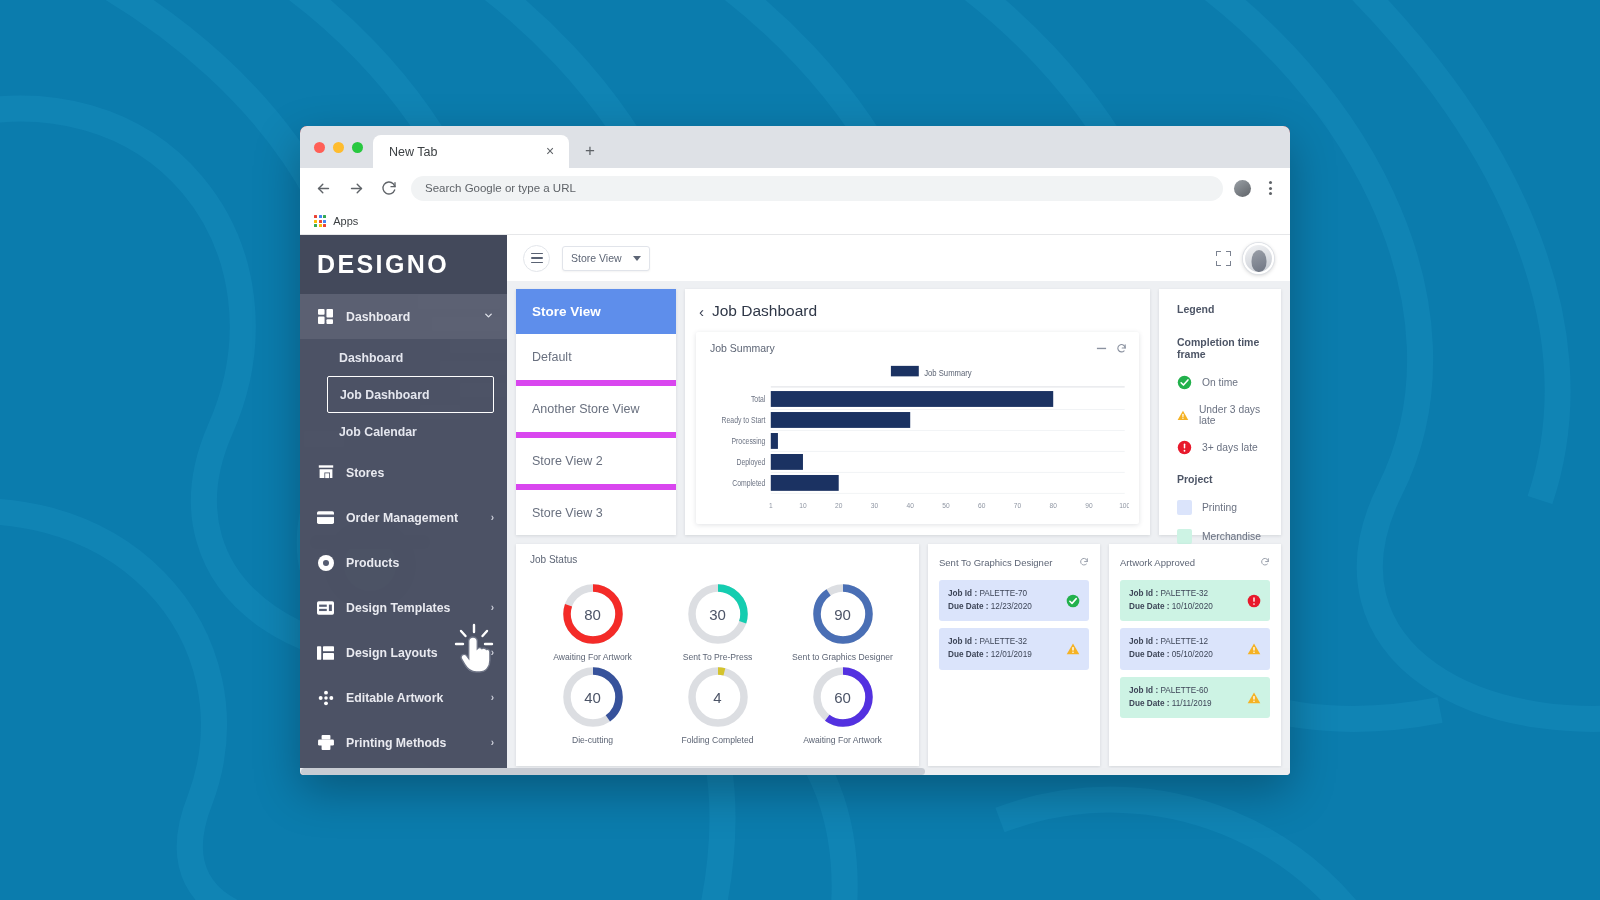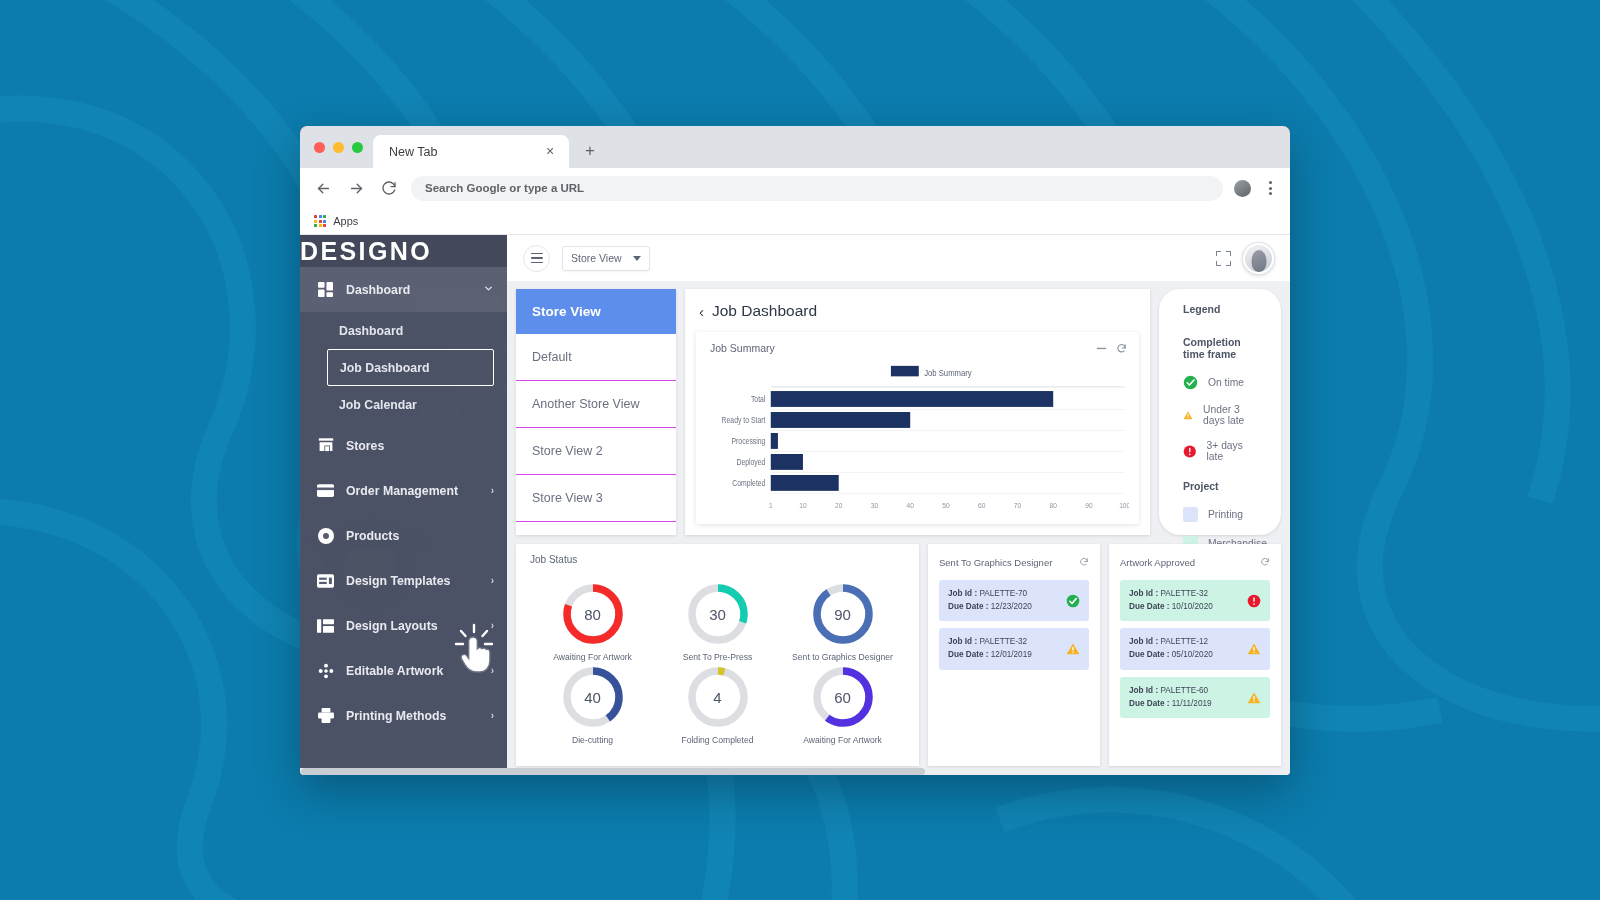--- a/index.html
+++ b/index.html
@@ -31,21 +31,21 @@
   .tl { width: 11px; height: 11px; border-radius: 50%; }
   .tl.r { background: #ff5f57; } .tl.y { background: #febc2e; } .tl.g { background: #28c840; }
   .tab {
     height: 33px; min-width: 196px; background: #fff;
     border-radius: 8px 8px 0 0; display: flex; align-items: center;
     padding: 0 10px 0 16px; gap: 8px; position: relative;
   }
   .tab-title { font-size: 12.5px; color: #3c4043; flex: 1; white-space: nowrap; overflow: hidden; }
   .tab-close { font-size: 14px; color: #5f6368; width: 18px; height: 18px; line-height: 16px; text-align: center; border-radius: 50%; }
   .newtab { width: 26px; height: 26px; margin: 0 0 4px 8px; border-radius: 50%; display: flex; align-items: center; justify-content: center; color: #5f6368; font-size: 17px; }
-  .toolbar { height: 40px; background: #fff; display: flex; align-items: center; padding: 0 12px; gap: 11px; font-weight: bold; }
+  .toolbar { height: 40px; background: #fff; display: flex; align-items: center; padding: 0 12px; gap: 11px; }
   .nav-btn { width: 22px; height: 22px; display: flex; align-items: center; justify-content: center; color: #5f6368; }
   .omnibox {
     flex: 1; height: 25px; background: #f1f3f4; border-radius: 13px;
     display: flex; align-items: center; padding: 0 14px;
     font-size: 11.5px; color: #5f6368;
   }
   .profile-dot { width: 17px; height: 17px; border-radius: 50%; background: linear-gradient(145deg,#9aa0a6,#5f6368); }
   .kebab { width: 16px; display: flex; flex-direction: column; align-items: center; gap: 2.5px; }
   .kebab i { width: 3px; height: 3px; border-radius: 50%; background: #5f6368; display: block; }
   .bookmarks { height: 27px; background: #fff; border-bottom: 1px solid #e6e7e9; display: flex; align-items: center; padding: 0 14px; gap: 7px; }
@@ -58,21 +58,21 @@
 
   
   .sidebar {
     width: 207px; flex: 0 0 207px; position: relative;
     background: #4b5266; overflow: hidden;
   }
   .sb-photo { position: absolute; inset: 0; opacity: .30; }
   .sb-tint { position: absolute; inset: 0; background: rgba(72,79,98,.80); }
   .sb-inner { position: relative; z-index: 2; }
   .brand {
-    height: 32px; display: flex; align-items: center; 
+    height: 59px; display: flex; align-items: center; padding-left: 17px;
     background: rgba(60,66,84,.55);
   }
   .brand-text {
     color: #fff; font-size: 25px; font-weight: 700; letter-spacing: 2.4px;
   }
   .nav-item {
     height: 45px; display: flex; align-items: center; gap: 12px;
     padding: 0 13px 0 17px; color: #e9eaf0; font-size: 12.3px; font-weight: 700;
     position: relative;
   }
@@ -121,35 +121,35 @@
     width: 15px; height: 22px; border-radius: 50% 50% 45% 45%;
     background: linear-gradient(160deg,#9a9fa8,#6f7683);
   }
 
   .content { flex: 1; padding: 8px 9px 9px 9px; display: flex; flex-direction: column; gap: 9px; overflow: hidden; }
   .row-top { display: flex; gap: 9px; height: 246px; }
 
   
   .storeview { width: 160px; flex: 0 0 160px; background: #fff; overflow: hidden; box-shadow: 0 1px 3px rgba(24,32,51,.12); }
   .sv-head { background: #5e8eeb; color: #fff; font-size: 13.5px; font-weight: 700; padding: 15px 16px; }
-  .sv-item { font-size: 12.5px; color: #69707f; padding: 16px 16px; border-bottom: 1px solid #d946ef; }
+  .sv-item { font-size: 12.5px; color: #69707f; padding: 16px 16px; border-bottom: 6px solid #d946ef; }
 
   
   .jobcol { flex: 1; display: flex; flex-direction: column; min-width: 0; background: #fff; box-shadow: 0 1px 3px rgba(24,32,51,.12); }
   .jd-head { display: flex; align-items: center; gap: 8px; padding: 13px 16px 12px 14px; }
   .chev-back { color: #3a4154; font-size: 15px; line-height: 1; }
   .jd-title { font-size: 15.5px; color: #2f3747; font-weight: 400; }
   .summary-card { margin: 0 11px 11px 11px; background: #fff; box-shadow: 0 1px 5px rgba(24,32,51,.13); border-radius: 2px; flex: 1; display: flex; flex-direction: column; min-height: 0; }
   .sc-head { display: flex; align-items: center; padding: 10px 12px 2px 14px; }
   .sc-title { font-size: 10.5px; color: #5d6575; flex: 1; }
   .sc-ic { color: #8b92a0; font-size: 11px; margin-left: 9px; display: flex; align-items: center; }
   .chart-wrap { flex: 1; padding: 2px 10px 6px 4px; min-height: 0; }
 
   
-  .legend { width: 122px; flex: 0 0 122px; background: #fff; padding: 14px 24px; box-shadow: 0 1px 3px rgba(24,32,51,.12); border-radius: 21px; }
+  .legend { width: 122px; flex: 0 0 122px; background: #fff; padding: 14px 18px; box-shadow: 0 1px 3px rgba(24,32,51,.12); }
   .lg-title { font-size: 10.5px; color: #4d5566; font-weight: 700; margin-bottom: 21px; }
   .lg-sub { font-size: 10.5px; color: #4d5566; font-weight: 700; margin-bottom: 15px; }
   .lg-row { display: flex; align-items: center; gap: 10px; margin-bottom: 14px; }
   .lg-text { font-size: 10.3px; color: #6b7282; }
   .lg-swatch { width: 15px; height: 15px; border-radius: 2px; flex: 0 0 15px; }
 
   
   .row-bottom { flex: 1; display: flex; gap: 9px; min-height: 0; }
   .jobstatus { flex: 1; background: #fff; box-shadow: 0 1px 3px rgba(24,32,51,.12); padding: 10px 14px 9px; min-width: 0; display: flex; flex-direction: column; }
   .panel-title { font-size: 10px; color: #5d6575; }

